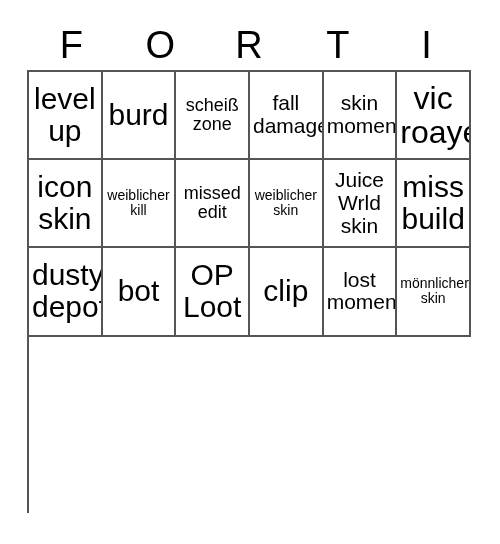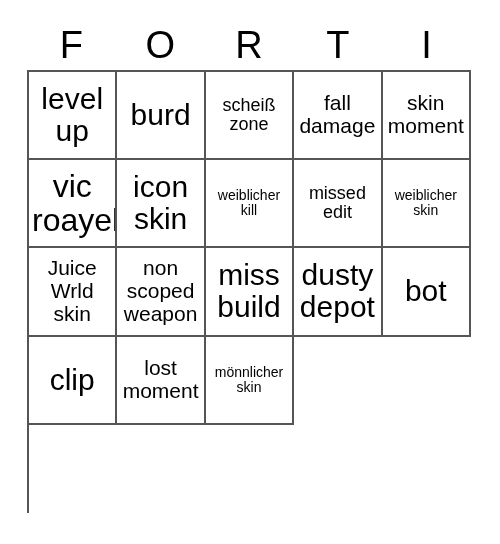--- a/index.html
+++ b/index.html
@@ -45,21 +45,21 @@
   }
 
   
   .grid {
     position: absolute;
     left: 27px;
     top: 70px;
     width: 444px;
     height: 443px;
     display: grid;
-    grid-template-columns: repeat(5, 1fr);
+    grid-template-columns: repeat(6, 1fr);
     grid-template-rows: repeat(5, 1fr);
     border-top: 2px solid #555555;
     border-left: 2px solid #555555;
     box-sizing: border-box;
     background: #ffffff;
   }
   .cell {
     border-right: 2px solid #555555;
     border-bottom: 2px solid #555555;
     box-sizing: border-box;
@@ -138,34 +138,33 @@
       <div class="cell">
         <span class="cell-text s-xs">weiblicher
 skin</span>
       </div>
       <div class="cell">
         <span class="cell-text s-sm">Juice
 Wrld
 skin</span>
       </div>
       <div class="cell">
-        <span class="cell-text s-sm">non
-scoped
-weapon</span>
-      </div>
-      <div class="cell">
         <span class="cell-text s-xl">miss
 build</span>
       </div>
       <div class="cell">
         <span class="cell-text s-xl">dusty
 depot</span>
       </div>
       <div class="cell">
         <span class="cell-text s-xl">bot</span>
+      </div>
+      <div class="cell">
+        <span class="cell-text s-xl">OP
+Loot</span>
       </div>
       <div class="cell">
         <span class="cell-text s-xl">clip</span>
       </div>
       <div class="cell">
         <span class="cell-text s-sm">lost
 moment</span>
       </div>
       <div class="cell">
         <span class="cell-text s-xs">mönnlicher

